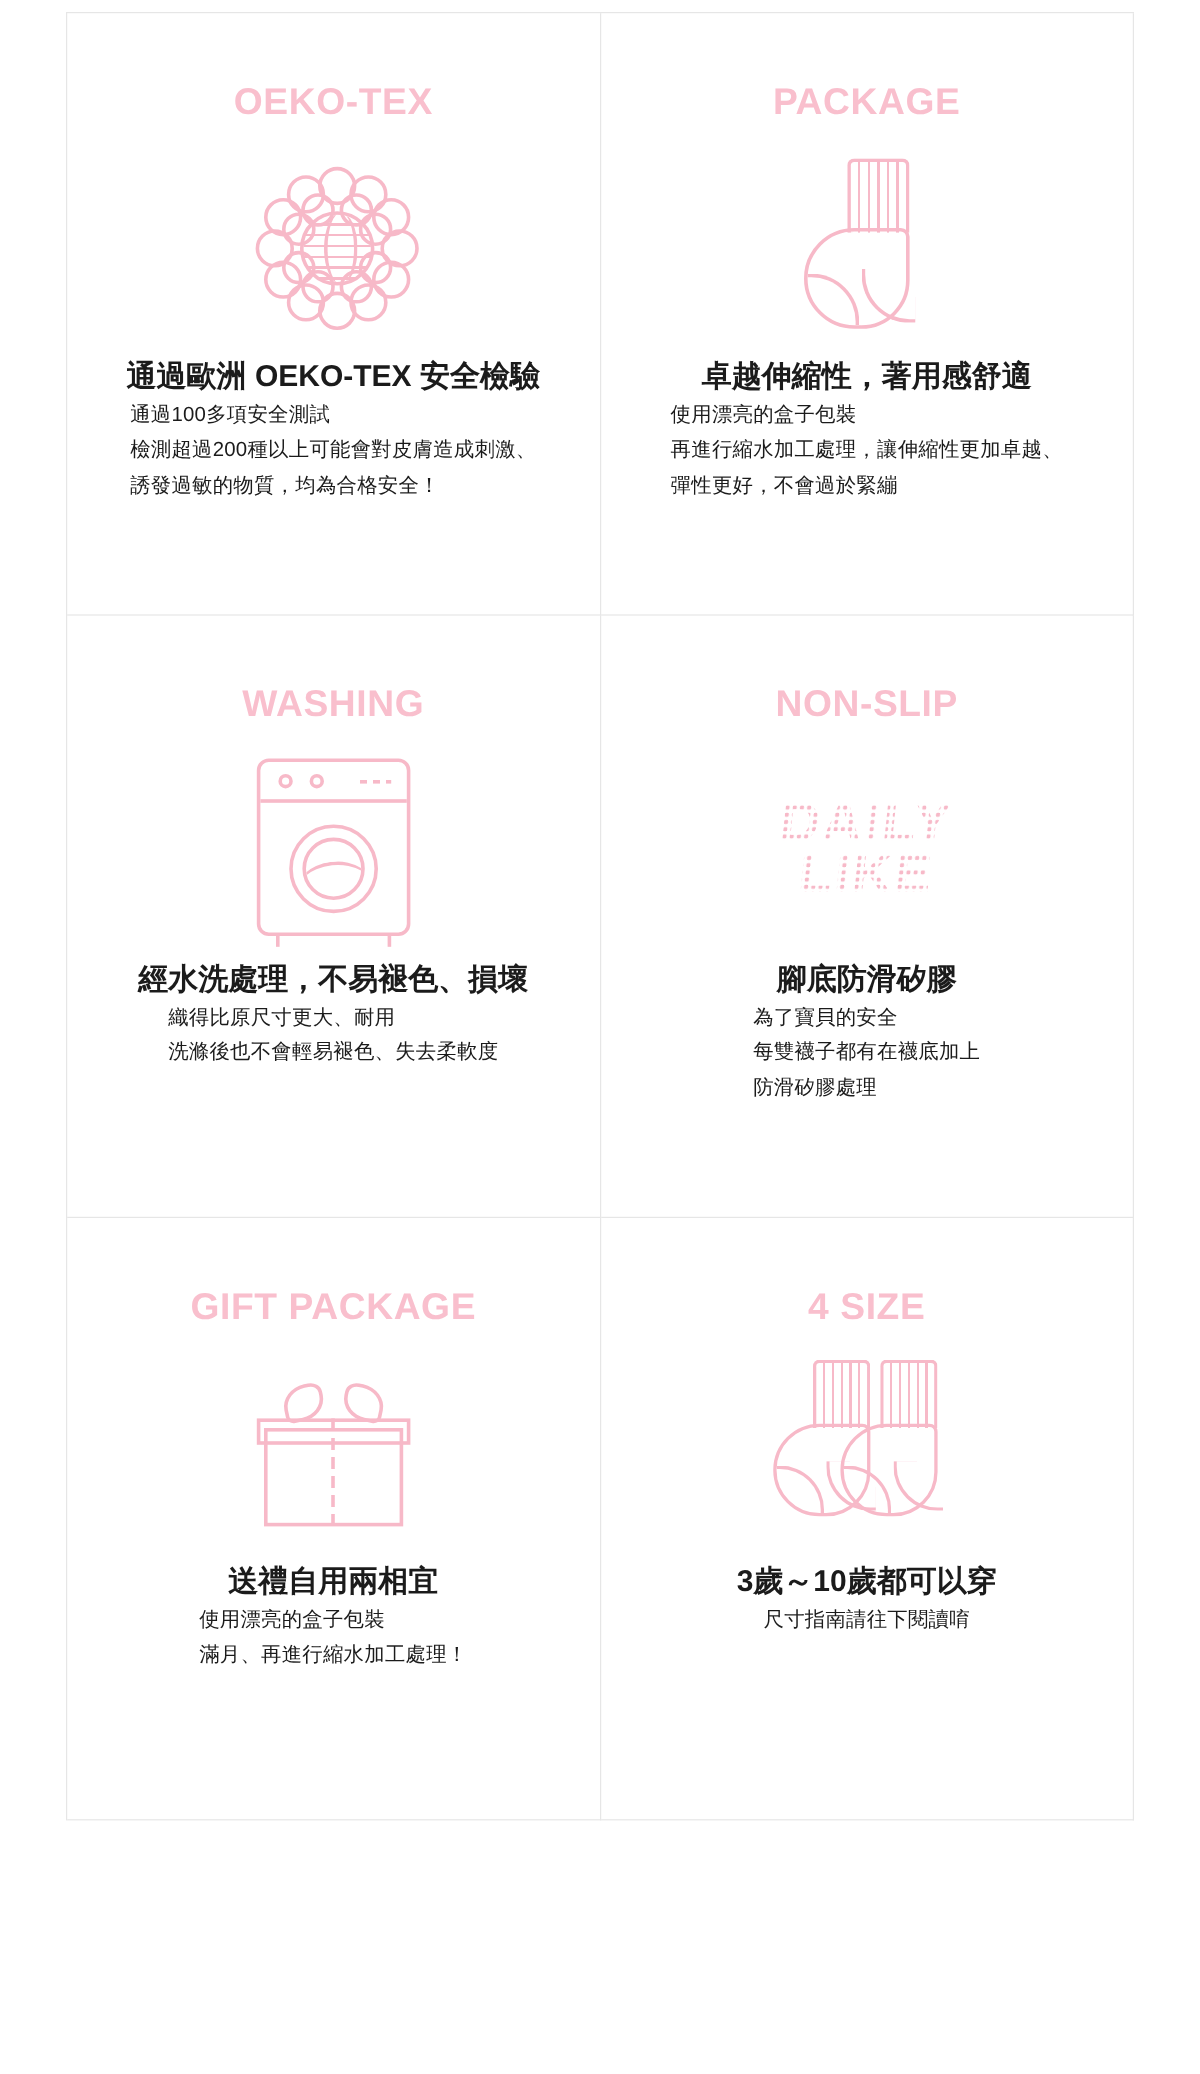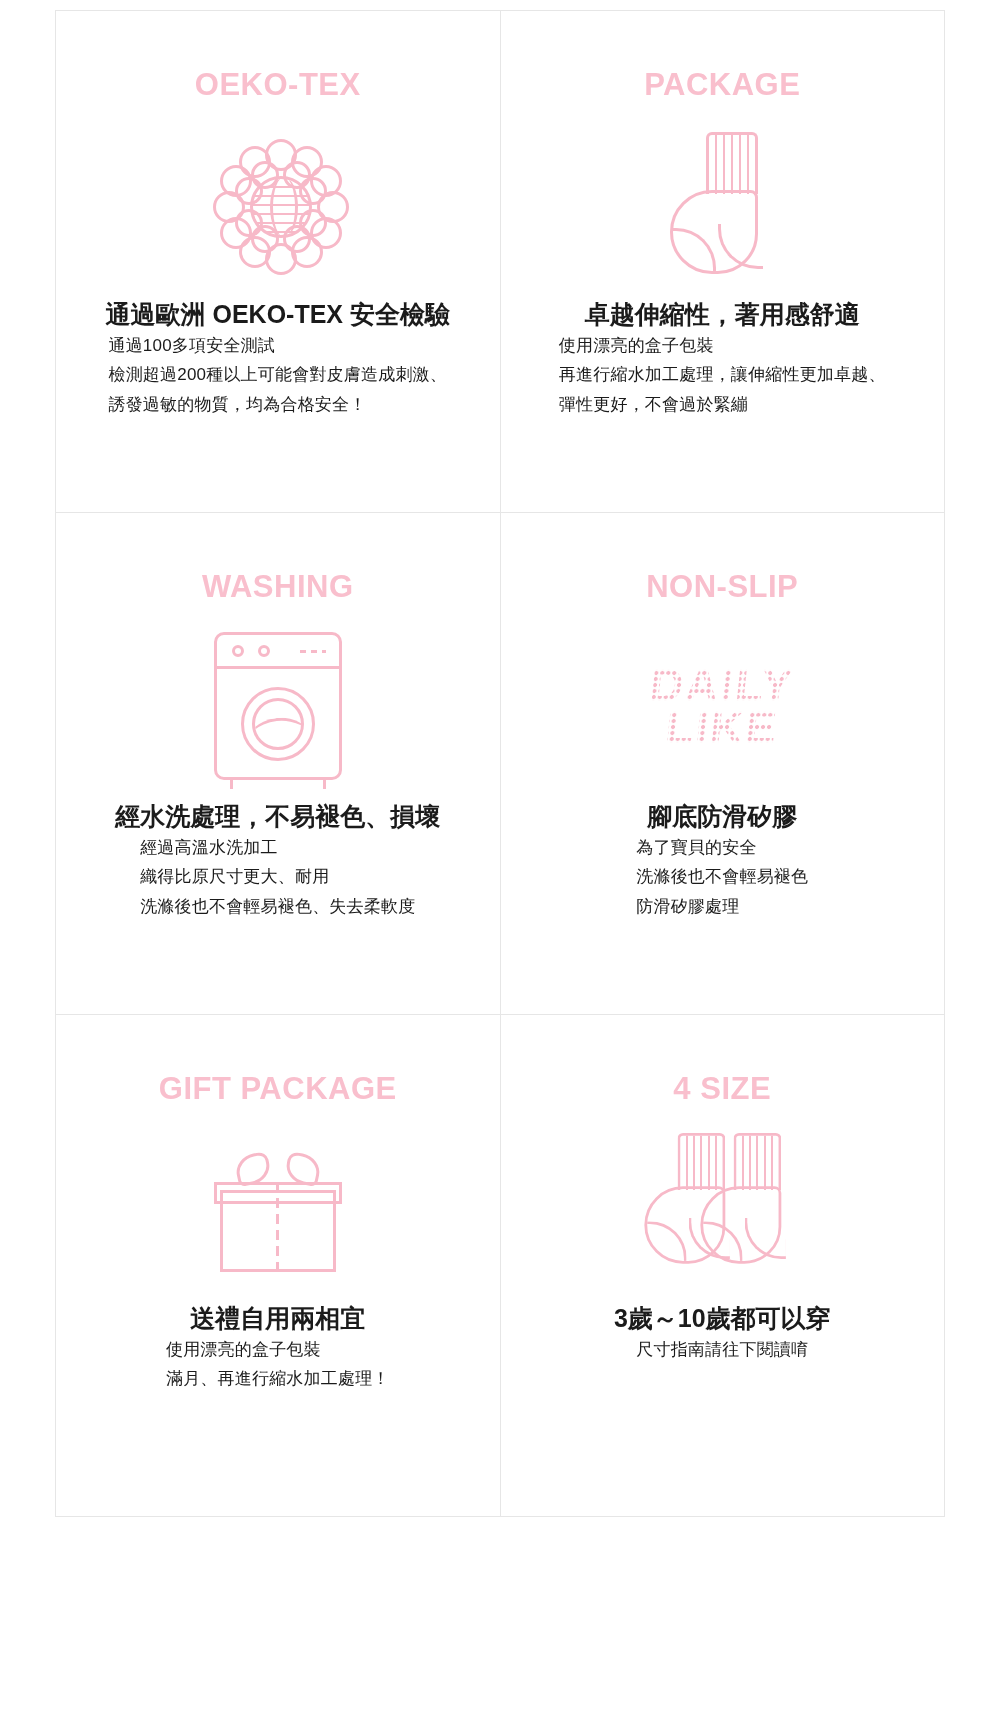--- a/index.html
+++ b/index.html
@@ -301,38 +301,37 @@
               <div class="drum-in">
                 <div class="wave"></div>
               </div>
             </div>
           <div class="feet f1"></div>
           <div class="feet f2"></div>
         </div>
       </div>
       <div class="headline">經水洗處理，不易褪色、損壞</div>
       <div class="desc">
-        <div>經過高溫水洗加工</div>
         <div>織得比原尺寸更大、耐用</div>
         <div>洗滌後也不會輕易褪色、失去柔軟度</div>
       </div>
     </div>
 
     <div class="cell">
       <div class="cell-title">NON-SLIP</div>
       <div class="icon-wrap">
         <div class="dotted-wrap">
           <div class="dotted-text">DAILY</div>
           <div class="dotted-text">LIKE</div>
         </div>
       </div>
       <div class="headline">腳底防滑矽膠</div>
       <div class="desc">
         <div>為了寶貝的安全</div>
-        <div>洗滌後也不會輕易褪色</div>
+        <div>每雙襪子都有在襪底加上</div>
         <div>防滑矽膠處理</div>
       </div>
     </div>
 
     <div class="cell">
       <div class="cell-title">GIFT PACKAGE</div>
       <div class="icon-wrap">
         <div class="gift">
           <div class="bowl left"></div>
           <div class="bowl right"></div>

